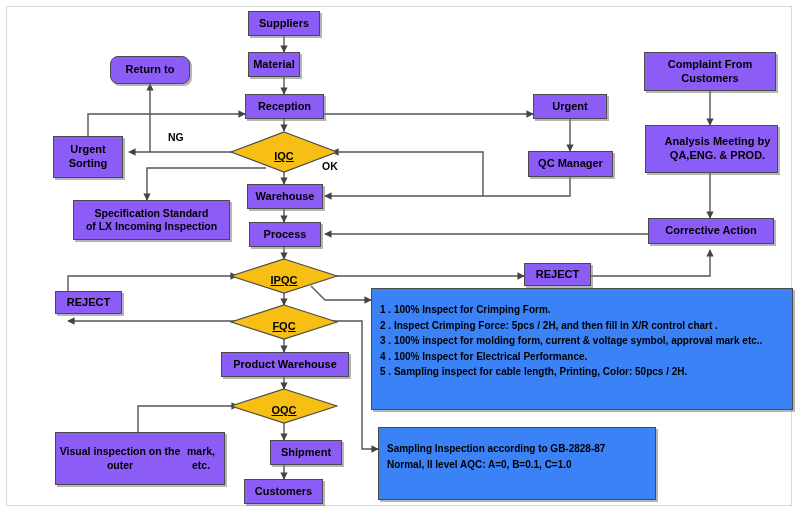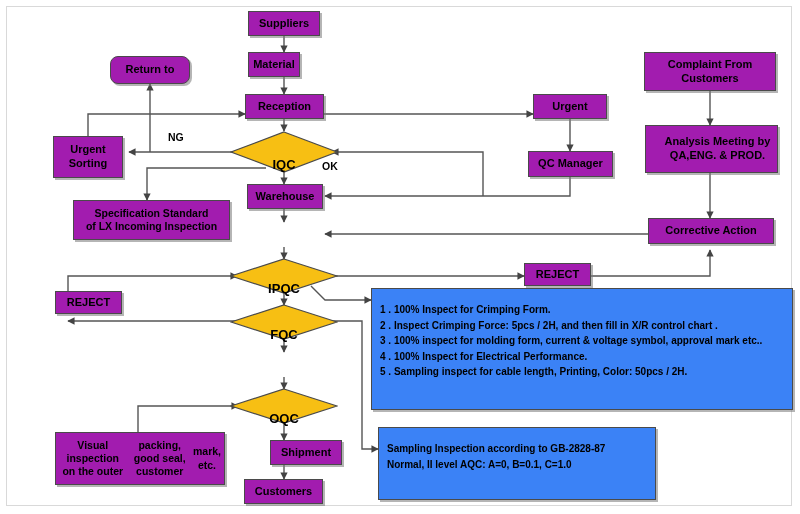--- a/index.html
+++ b/index.html
@@ -35,21 +35,21 @@
     box-sizing: border-box;
     display: flex;
     align-items: center;
     justify-content: center;
     text-align: center;
     font-weight: bold;
     color: #000000;
     line-height: 1.25;
   }
   .box {
-    background: #a21caf;
+    background: #8b5cf6;
     border: 1px solid #4a4a4a;
     box-shadow: 2px 2px 0 rgba(120,120,120,0.55);
     font-size: 11px;
     padding: 1px 3px;
   }
   .box.small { font-size: 10.5px; }
   .note {
     background: #3b82f6;
     border: 1px solid #4a4a4a;
     box-shadow: 2px 2px 0 rgba(120,120,120,0.55);
@@ -60,29 +60,30 @@
     padding: 13px 8px;
     line-height: 1.55;
   }
   .note .ln { display: block; white-space: nowrap; }
   .diamond-wrap {
     position: absolute;
   }
   .diamond-wrap svg { display: block; }
   .diamond-label {
     position: absolute;
-    left: 0; top: 12px;
+    left: 0; top: 4px;
     width: 100%; height: 100%;
     display: flex;
     align-items: center;
     justify-content: center;
-    font-size: 13px;
+    font-size: 11px;
     font-weight: bold;
     color: #000;
     pointer-events: none;
+    text-decoration: underline;
   }
   .edge-label {
     position: absolute;
     font-size: 10.5px;
     font-weight: bold;
     color: #000;
     background: transparent;
   }
 </style>
 </head>
@@ -166,21 +167,27 @@
   </div>
 
   <div class="node box" style="left:245px; top:94px; width:79px; height:25px;">
     <span>Reception</span>
   </div>
 
   <div class="node box" style="left:247px; top:184px; width:76px; height:25px;">
     <span>Warehouse</span>
   </div>
 
-
+  <div class="node box" style="left:249px; top:222px; width:72px; height:25px;">
+    <span>Process</span>
+  </div>
+
+  <div class="node box" style="left:221px; top:352px; width:128px; height:25px;">
+    <span>Product Warehouse</span>
+  </div>
 
   <div class="node box" style="left:246px; top:440px; width:72px; height:25px;margin-left:24px;">
     <span>Shipment</span>
   </div>
 
   <div class="node box" style="left:244px; top:479px; width:79px; height:25px;">
     <span>Customers</span>
   </div>
 
   <div class="node box" style="left:110px; top:56px; width:80px; height:28px;border-radius:8px;">
@@ -222,21 +229,20 @@
     <span>REJECT</span>
   </div>
 
   <div class="node box small" style="left:73px; top:200px; width:157px; height:40px; flex-direction:column;">
     <span>Specification Standard</span>
     <span>of LX Incoming Inspection</span>
   </div>
 
   <div class="node box small" style="left:55px; top:432px; width:170px; height:53px; ">
     <span>Visual inspection on the outer</span>
-    <span>packing, good seal, customer</span>
     <span>mark, etc.</span>
   </div>
 
   <div class="note" style="position:absolute; left:371px; top:288px; width:404px; height:94px;">
     <span class="ln">1 . 100%  Inspect for Crimping Form.</span>
     <span class="ln">2 . Inspect Crimping Force:    5pcs / 2H, and then fill in X/R control chart .</span>
     <span class="ln">3 . 100%  inspect for molding form, current &amp; voltage symbol, approval mark etc..</span>
     <span class="ln">4 . 100%  Inspect for Electrical Performance.</span>
     <span class="ln">5 . Sampling inspect for cable length, Printing, Color: 50pcs / 2H.</span>
   </div>

